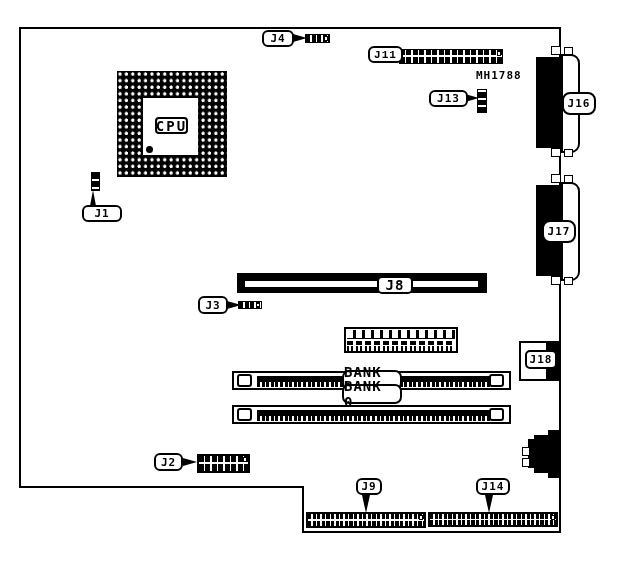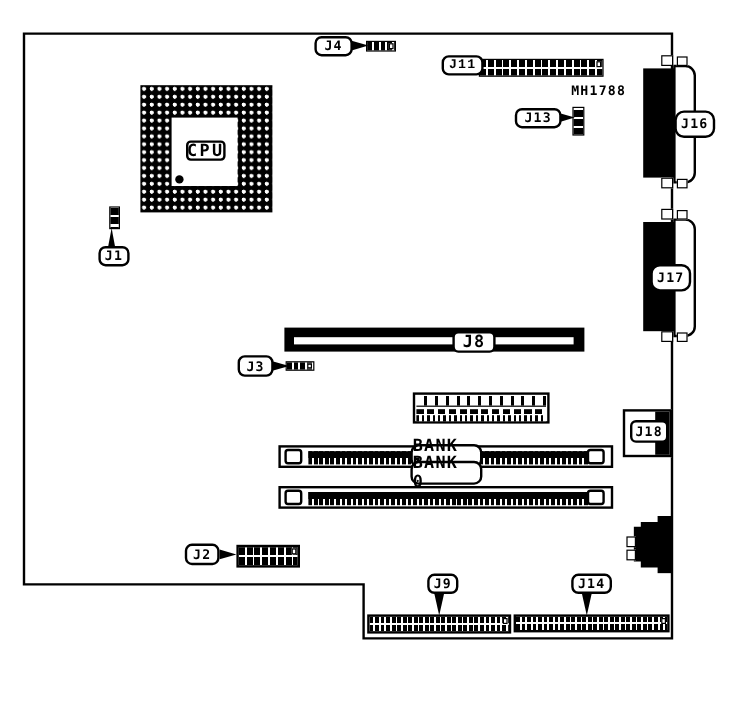--- a/index.html
+++ b/index.html
@@ -54,21 +54,21 @@
 
   <div class="cpu-socket" style="left:117px;top:71px;width:110px;height:106px;z-index:2;">
     <div class="abs" style="left:26px;top:27px;width:55px;height:57px;background:#fff;"></div>
   </div>
   <div class="abs" style="left:146px;top:146px;width:7px;height:7px;background:#000;border-radius:50%;z-index:3;"></div>
   <div class="jlabel small" style="left:155px;top:117px;width:33px;height:17px;border-radius:4px;letter-spacing:2px;">CPU</div>
 
   <div class="abs" style="left:91px;top:172px;width:9px;height:19px;border:1px solid #000;z-index:2;
               background:repeating-linear-gradient(180deg,#000 0 6px,#fff 6px 8px);"></div>
   <div class="arrow-u" style="left:90px;top:190px;"></div>
-  <div class="jlabel" style="left:82px;top:205px;width:26px;height:17px;">J1</div>
+  <div class="jlabel" style="left:82px;top:205px;width:40px;height:17px;">J1</div>
 
   <div class="jlabel" style="left:262px;top:30px;width:32px;height:17px;">J4</div>
   <div class="arrow-r" style="left:293px;top:34px;"></div>
   <div class="hdr1" style="left:305px;top:34px;width:25px;height:9px;">
     <div class="pin-marker" style="height:5px;"></div>
   </div>
 
   <div class="jlabel" style="left:368px;top:46px;width:35px;height:17px;font-family:Liberation Mono, monospace;">J11</div>
   <div class="arrow-r" style="left:385px;top:51px;"></div>
   <div class="hdr2a" style="left:399px;top:49px;width:104px;height:15px;z-index:2;">

